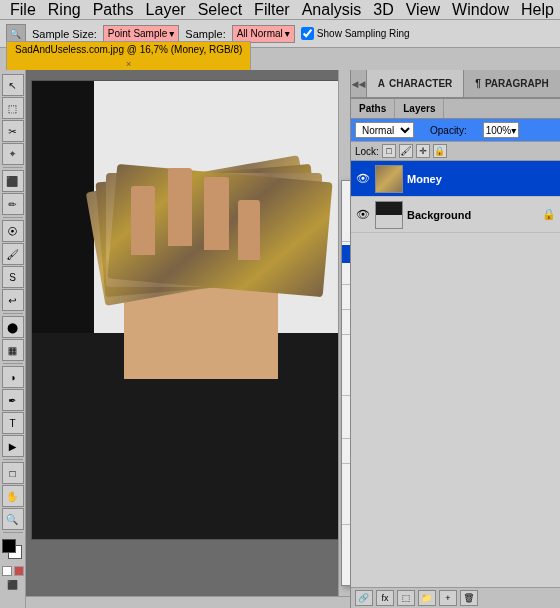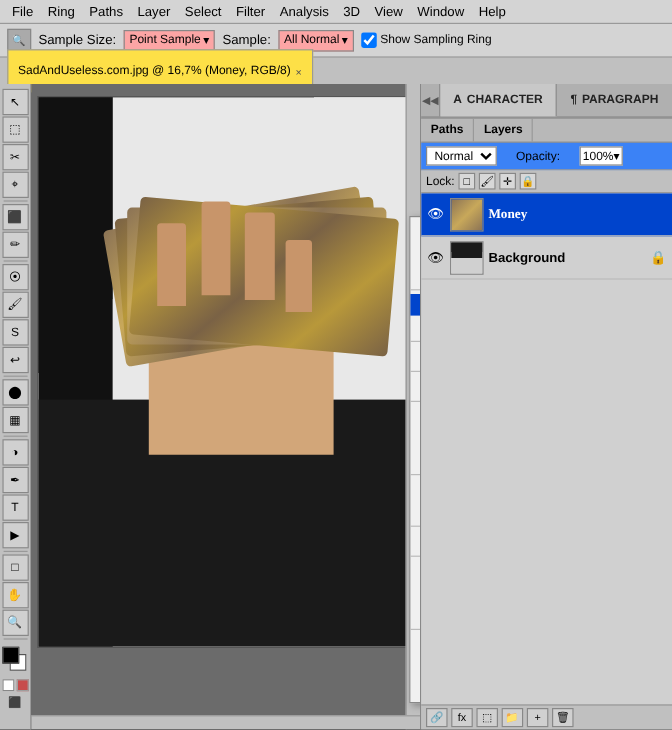--- a/index.html
+++ b/index.html
@@ -17,21 +17,21 @@
     #menu-bar {
       background: #d4d4d4;
       border-bottom: 1px solid #999;
       display: flex;
       align-items: center;
       height: 20px;
       padding: 0 4px;
     }
     .menu-item {
       padding: 2px 6px;
-      font-size: 11px;
+      font-size: 16px;
       color: #000;
       cursor: pointer;
     }
 
     
     #options-bar {
       background: #d4d4d4;
       border-bottom: 1px solid #999;
       height: 28px;
       display: flex;
@@ -65,27 +65,27 @@
     
     #tab-bar {
       background: #c0c0c0;
       height: 22px;
       display: flex;
       align-items: center;
       padding: 0 6px;
       gap: 2px;
     }
     .tab {
-      background: #fde047;
+      background: #eab308;
       border: 1px solid #999;
       border-bottom: none;
       padding: 2px 8px;
       font-size: 10px;
       height: 36px;
-      display: flex; align-items: center; gap: 4px;
+      display: flex; align-items: center; gap: 4px; flex-direction: column;
     }
     .tab .tab-close {
       font-size: 9px; color: #555; cursor: pointer;
     }
 
     
     #workspace {
       display: flex;
       height: calc(608px - 20px - 28px - 22px);
     }
@@ -274,21 +274,21 @@
     .layer-thumb-money {
       background: linear-gradient(135deg, #8B7355 30%, #c8a85a 50%, #8B7355 70%);
     }
     .layer-thumb-bg {
       background: linear-gradient(180deg, #1a1a1a 30%, #e0e0e0 30%);
     }
     .layer-name {
       font-size: 11px;
       font-weight: bold;
     }
-    .layer-row.selected .layer-name { color: #fff; font-family: Liberation Serif, serif; }
+    .layer-row.selected .layer-name { color: #fff; }
     .layer-lock-icon {
       margin-left: auto;
       font-size: 11px;
     }
   </style>
 </head>
 <body>
 
 <div id="menu-bar">
   <div class="menu-item">File</div>

